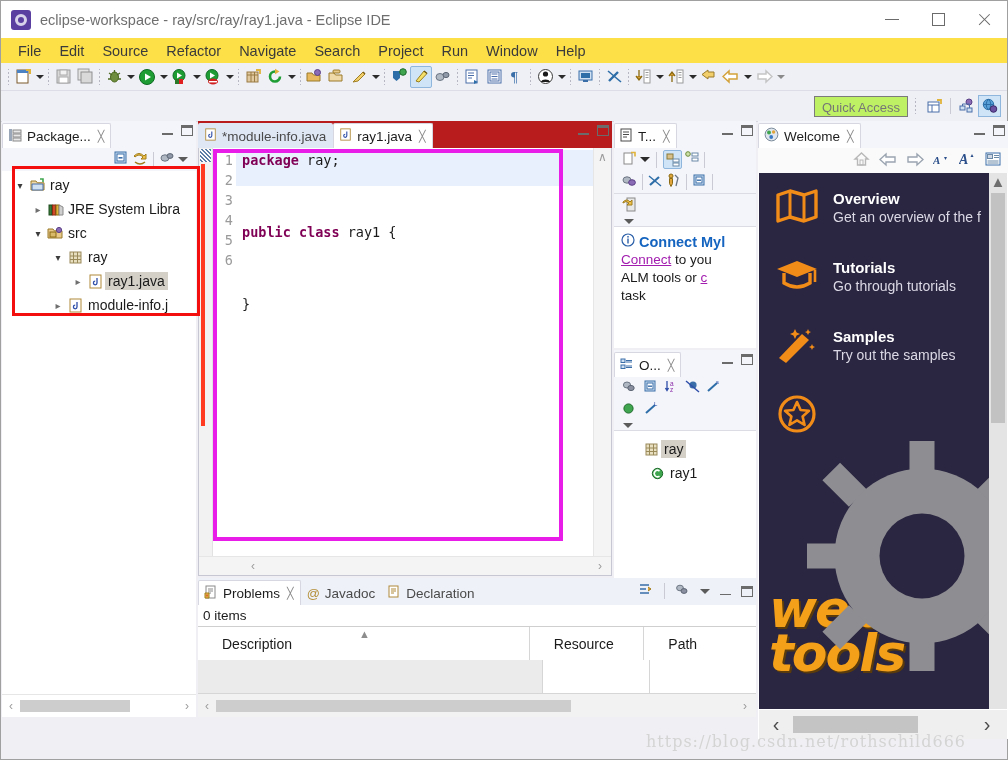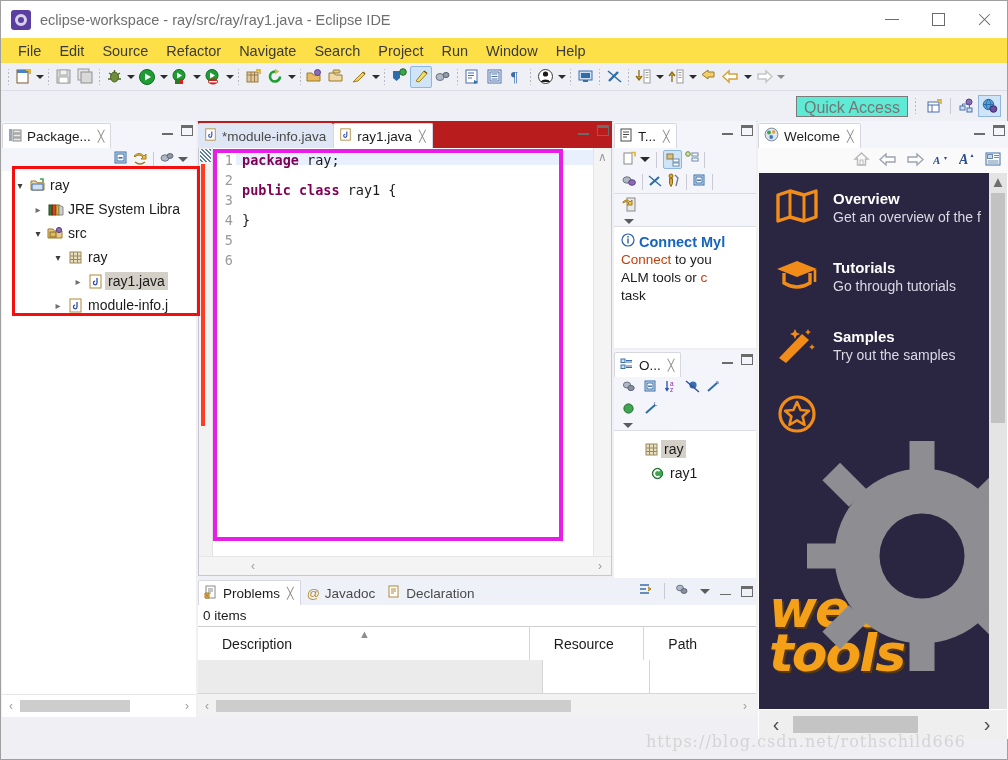--- a/index.html
+++ b/index.html
@@ -39,22 +39,22 @@
   .caret{width:11px;height:20px;display:flex;align-items:center;justify-content:center;flex:none;}
   .caret i{display:block;width:0;height:0;border-left:4px solid transparent;border-right:4px solid transparent;border-top:4px solid #2b2b2b;}
   .gripsep{width:7px;height:16px;flex:none;
     background-image:radial-gradient(circle,#b6b7c2 1px,transparent 1px);
     background-size:3px 4px;background-position:center;background-repeat:repeat-y;}
   .vsep{width:1px;height:16px;background:#c9cad3;margin:0 4px;flex:none;}
 
   
   .qarow{height:30px;background:#eff0f6;display:flex;align-items:center;justify-content:flex-end;
     padding-right:6px;border-bottom:1px solid #d7d8e2;}
-  .qa-box{border:1px solid #7b7b7b;background:#5eead4;height:21px;line-height:21px;
-    padding:0 7px;color:#767676;font-size:16px;box-sizing:border-box;}
+  .qa-box{border:1px solid #7b7b7b;background:#bef264;height:21px;line-height:21px;
+    padding:0 7px;color:#767676;font-size:13px;box-sizing:border-box;}
   .perspbtn{width:23px;height:22px;display:flex;align-items:center;justify-content:center;}
   .perspbtn.sel{background:#cfe4f7;border:1px solid #8fb7dd;box-sizing:border-box;}
 
   
   .workbench{position:absolute;left:1px;top:120px;width:1006px;height:618px;}
 
   .view{position:absolute;box-sizing:border-box;background:#ffffff;}
   .view-tabs{height:27px;background:#f4f5fa;display:flex;align-items:flex-end;position:relative;}
   .vtab{height:25px;display:flex;align-items:center;gap:5px;padding:0 6px 0 5px;
     font-size:13.5px;color:#1c1c1c;background:#ffffff;white-space:nowrap;
@@ -89,33 +89,33 @@
   .ed-ruler{position:absolute;left:0;top:0;width:13px;bottom:18px;background:#f2f2f2;border-right:1px solid #e2e2e2;}
   .ed-ruler .hatch{position:absolute;left:1px;top:1px;width:11px;height:13px;
     background-image:linear-gradient(45deg,#5b7fa6 25%,transparent 25%,transparent 50%,#5b7fa6 50%,#5b7fa6 75%,transparent 75%);
     background-size:4px 4px;background-color:#ffffff;}
   .ed-ruler .redbar{position:absolute;left:2px;top:16px;width:4px;height:262px;background:#ff3b21;}
   .ed-gutter{position:absolute;left:14px;top:0;width:22px;bottom:18px;background:#ffffff;text-align:right;
     font-family:"DejaVu Sans Mono", monospace;font-size:13.5px;color:#9a9a9a;padding-top:2px;box-sizing:border-box;}
   .ed-gutter div{height:20px;line-height:20px;padding-right:2px;}
   .ed-code{position:absolute;left:37px;top:0;right:18px;bottom:18px;
     font-family:"DejaVu Sans Mono", monospace;font-size:13.5px;padding-top:2px;overflow:hidden;}
-  .cline{height:15px;line-height:20px;padding-left:6px;white-space:pre;}
+  .cline{height:36px;line-height:20px;padding-left:6px;white-space:pre;}
   .cline.cur{background:#e8f0fe;}
   .kw{color:#7f0055;font-weight:bold;}
   .ed-vscroll{position:absolute;right:0;top:0;width:17px;bottom:18px;background:#f4f4f4;border-left:1px solid #e6e6e6;}
   .ed-hscroll{position:absolute;left:0;right:0;bottom:0;height:18px;background:#f4f4f4;border-top:1px solid #e6e6e6;}
   .sc-arrow{color:#9c9c9c;font-size:12px;display:flex;align-items:center;justify-content:center;}
 
   
   #tasks{left:612px;top:0;width:142px;height:227px;}
   #outline{left:612px;top:229px;width:142px;height:367px;}
   .mylyn-box{padding:6px 7px;font-size:13.5px;line-height:18px;background:#fff;}
   .mylyn-head{color:#1565c0;font-weight:bold;font-size:14.5px;display:flex;gap:4px;align-items:center;white-space:nowrap;}
-  .ilink{color:#c2410c;}
+  .ilink{color:#a21caf;text-decoration:underline;}
 
   
   #welcome{left:756px;top:0;width:250px;height:618px;}
   .wel-toolbar{height:25px;background:#fafafa;display:flex;align-items:center;justify-content:flex-end;gap:9px;padding-right:6px;}
   .wel-body{position:absolute;left:1px;top:52px;width:248px;bottom:30px;background:#2a2540;overflow:hidden;}
   .wel-item{display:flex;align-items:center;gap:14px;padding:14px 0 14px 16px;}
   .wel-title{color:#ffffff;font-weight:bold;font-size:15px;line-height:19px;}
   .wel-sub{color:#dcd9e6;font-size:14px;line-height:19px;white-space:nowrap;}
   .wel-scroll{position:absolute;right:1px;top:52px;width:18px;bottom:30px;background:#e4e4e4;}
   .gearwm{position:absolute;right:-40px;bottom:28px;width:250px;height:250px;opacity:1;pointer-events:none;}

